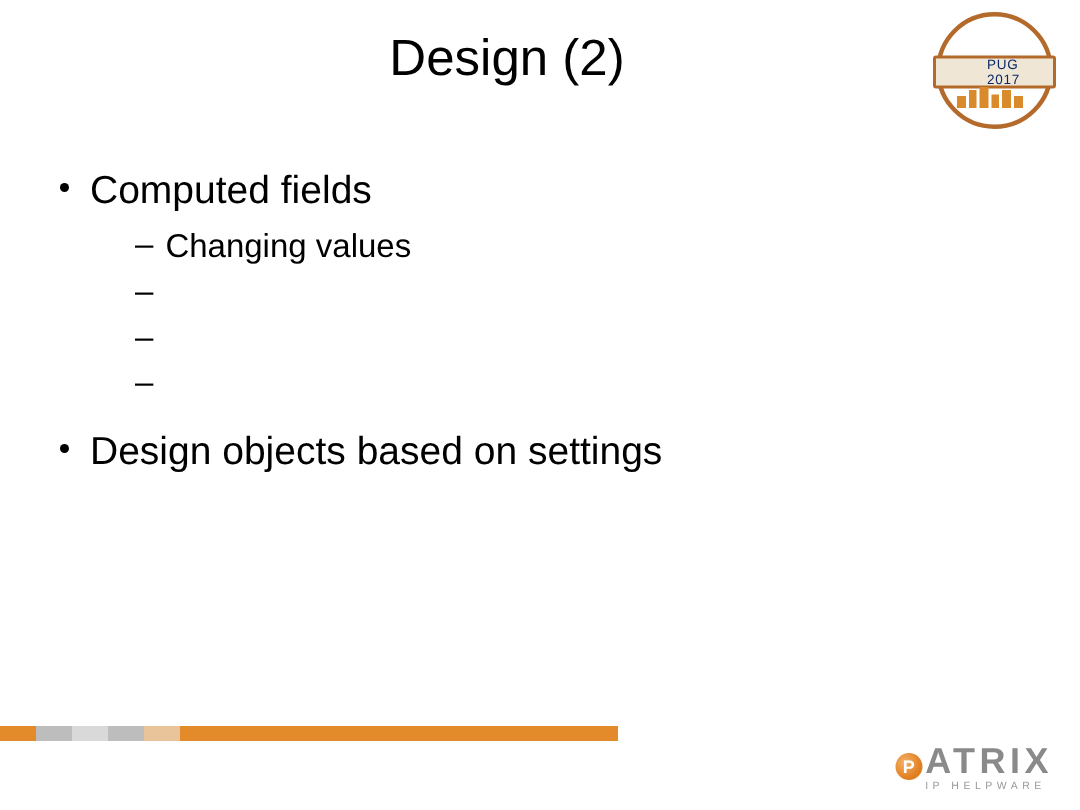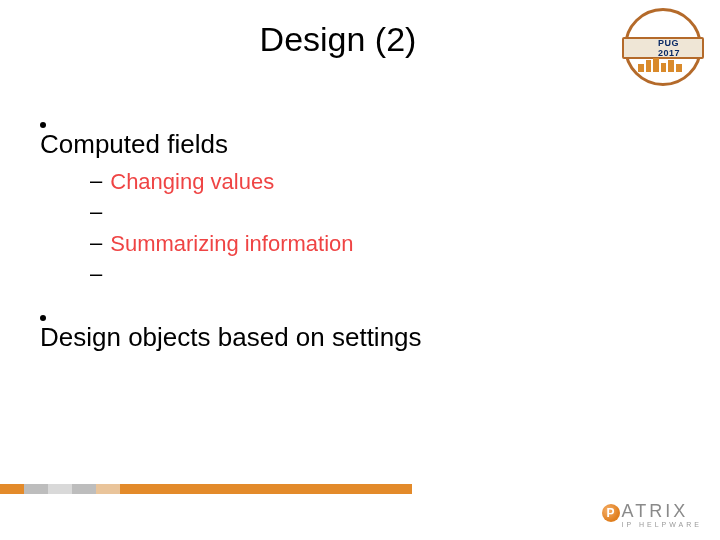--- a/index.html
+++ b/index.html
@@ -1,42 +1,42 @@
 <!DOCTYPE html>
 <html><head>
 <meta charset="utf-8">
 <style>
   * { box-sizing: border-box; margin: 0; padding: 0; }
   html, body { width: 720px; height: 540px; font-family: Arial, Helvetica, sans-serif; background: #fff; overflow: hidden; }
   .slide { position: relative; width: 720px; height: 540px; background: #fff; }
   .title { position: absolute; top: 20px; left: 0; width: 652px; text-align: center; font-size: 34px; color: #000; font-weight: 400; padding-left: 24px; }
   .badge { position: absolute; top: 8px; right: 18px; width: 78px; height: 78px; }
   .badge-outer { position: absolute; inset: 0; border-radius: 50%; border: 3px solid #b46a2a; background: #fff; }
-  .badge-ribbon { position: absolute; top: 29px; left: -2px; right: -2px; height: 22px; background: #efe6d6; border: 2px solid #b46a2a; border-radius: 2px; display: flex; align-items: center; justify-content: flex-end; font-size: 9px; font-weight: bold; color: #0a2a66; letter-spacing: 0.5px; padding-left: 34px; }
+  .badge-ribbon { position: absolute; top: 29px; left: -2px; right: -2px; height: 22px; background: #efe6d6; border: 2px solid #b46a2a; border-radius: 2px; display: flex; align-items: center; justify-content: flex-end; font-size: 9px; font-weight: normal; color: #0a2a66; letter-spacing: 0.5px; padding-left: 34px; }
   .badge-skyline { position: absolute; bottom: 14px; left: 10px; right: 10px; height: 14px; }
   .skyline-block { position:absolute; bottom:0; background:#d98a2b; }
   .content { position: absolute; top: 100px; left: 40px; right: 40px; }
-  .bullet-l1 { display: flex; align-items: flex-start; margin-top: 10px; flex-direction: column; }
+  .bullet-l1 { display: flex; align-items: flex-start; margin-top: 10px; }
   .bullet-l1 .dot { width: 6px; height: 6px; border-radius: 50%; background: #000; margin-top: 12px; margin-right: 14px; flex-shrink: 0; }
   .bullet-l1 .txt { font-size: 26px; color: #000; line-height: 1.25; }
   .sublist { margin: 6px 0 14px 50px; }
   .bullet-l2 { display: flex; align-items: flex-start; margin-top: 2px; }
   .bullet-l2 .dash { font-size: 22px; color: #000; margin-right: 8px; line-height: 1.3; }
-  .bullet-l2 .txt { font-size: 22px; color: #ef4444; line-height: 1.35; }
+  .bullet-l2 .txt { font-size: 22px; color: #000000; line-height: 1.35; }
   .footer-bar { position: absolute; left: 0; bottom: 46px; height: 10px; width: 412px; display: flex; }
   .footer-bar .seg { height: 100%; flex: 0 0 auto; }
   .footer-bar .s-or { background: #e38a2a; }
   .footer-bar .s-gy { background: #bdbdbd; }
   .footer-bar .s-ly { background: #d9d9d9; }
   .footer-bar .s-lo { background: #e9c49a; }
   .footer-bar .s-long { background: #e38a2a; }
   .brand { position: absolute; right: 18px; bottom: 12px; text-align: left; }
   .brand-top { display: flex; align-items: baseline; gap: 2px; }
   .brand-p { width: 18px; height: 18px; border-radius: 50%; background: radial-gradient(circle at 35% 35%, #f6b06a, #e07f1f 65%); display: flex; align-items: center; justify-content: center; color: #fff; font-weight: bold; font-size: 12px; }
-  .brand-txt { font-size: 18px; letter-spacing: 3px; color: #8a8a8a; font-weight: 400; }
+  .brand-txt { font-size: 24px; letter-spacing: 3px; color: #8a8a8a; font-weight: 700; }
   .brand-sub { font-size: 7px; letter-spacing: 3px; color: #9a9a9a; margin-left: 20px; margin-top: -1px; }
 </style>
 </head>
 <body>
 
 <div class="slide">
 
   <div class="title">Design (2)</div>
 
   <div class="badge">
@@ -63,21 +63,20 @@
     <div class="sublist">
       <div class="bullet-l2">
         <span class="dash">–</span>
         <span class="txt">Changing values</span>
       </div>
       <div class="bullet-l2">
         <span class="dash">–</span>
       </div>
       <div class="bullet-l2">
         <span class="dash">–</span>
-        <span class="txt">Summarizing information</span>
       </div>
       <div class="bullet-l2">
         <span class="dash">–</span>
       </div>
     </div>
 
     <div class="bullet-l1">
       <span class="dot"></span>
       <span class="txt">Design objects based on settings</span>
     </div>

